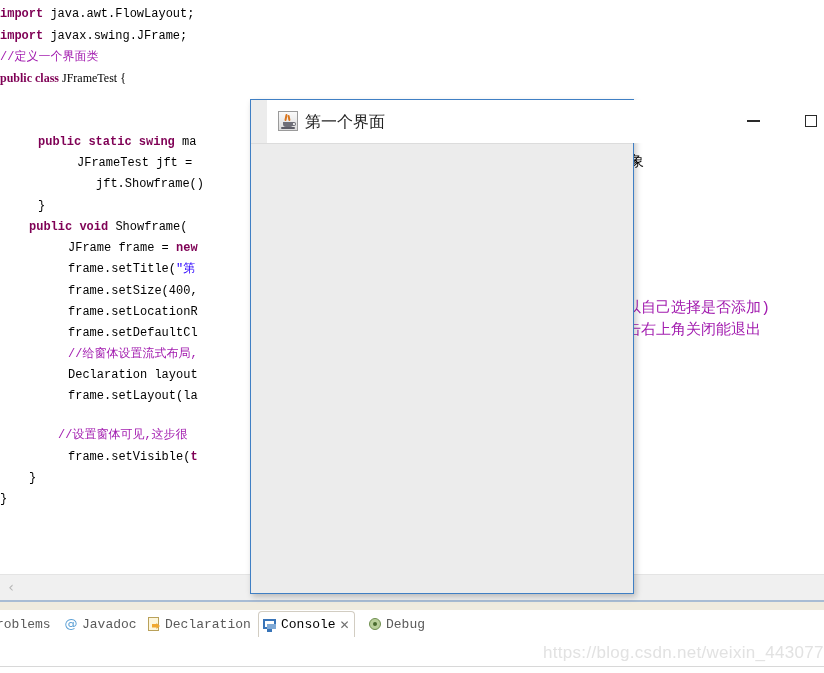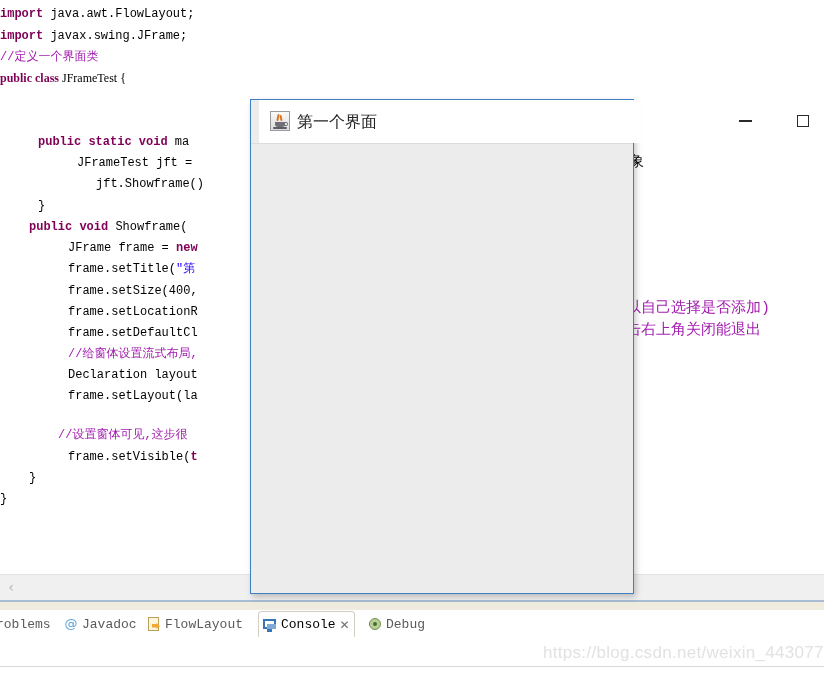--- a/index.html
+++ b/index.html
@@ -211,21 +211,21 @@
     position: absolute;
     left: 250px; top: 99px;
     width: 384px; height: 495px;
     background: #ececec;
     border: 1px solid #3f7fc4;
     box-sizing: border-box;
     box-shadow: 2px 3px 6px rgba(0,0,0,0.22);
   }
   #jframe-titlebar {
     position: absolute;
-    left: 8px; top: 0;
+    left: 16px; top: 0;
     width: 100%; height: 43px;
     background: #ffffff;
     display: flex;
     align-items: center;
     box-sizing: border-box;
   }
   #jframe-appicon {
     position: absolute;
     left: 11px; top: 11px;
     width: 20px; height: 20px;
@@ -310,21 +310,21 @@
 </head>
 <body>
 
 <div id="editor">
   <div id="code-lines">
       <div class="code-line" style="top: 3px; padding-left: 0px;"><span class="kw">import</span><span class="plain"> java.awt.FlowLayout;</span></div>
       <div class="code-line" style="top: 25px; padding-left: 0px;"><span class="kw">import</span><span class="plain"> javax.swing.JFrame;</span></div>
       <div class="code-line" style="top: 46px; padding-left: 0px;"><span class="cmt">//定义一个界面类</span></div>
       <div class="code-line" style="top: 67px; padding-left: 0px; font-family: Liberation Serif, serif;"><span class="kw">public class</span><span class="plain"> JFrameTest {</span></div>
       <div class="code-line" style="top: 110px; padding-left: 0px;"><span class="plain"></span></div>
-      <div class="code-line" style="top: 131px; padding-left: 38px;"><span class="kw">public static void</span><span class="plain"> ma</span></div>
+      <div class="code-line" style="top: 131px; padding-left: 38px;"><span class="kw">public static swing</span><span class="plain"> ma</span></div>
       <div class="code-line" style="top: 152px; padding-left: 77px;"><span class="plain">JFrameTest jft = </span></div>
       <div class="code-line" style="top: 173px; padding-left: 96px;"><span class="plain">jft.Showframe()</span></div>
       <div class="code-line" style="top: 195px; padding-left: 38px;"><span class="plain">}</span></div>
       <div class="code-line" style="top: 216px; padding-left: 29px;"><span class="kw">public void</span><span class="plain"> Showframe(</span></div>
       <div class="code-line" style="top: 237px; padding-left: 68px;"><span class="plain">JFrame frame = </span><span class="kw">new</span></div>
       <div class="code-line" style="top: 258px; padding-left: 68px;"><span class="plain">frame.setTitle(</span><span class="str">"第</span></div>
       <div class="code-line" style="top: 280px; padding-left: 68px;"><span class="plain">frame.setSize(400,</span></div>
       <div class="code-line" style="top: 301px; padding-left: 68px;"><span class="plain">frame.setLocationR</span></div>
       <div class="code-line" style="top: 322px; padding-left: 68px;"><span class="plain">frame.setDefaultCl</span></div>
       <div class="code-line" style="top: 343px; padding-left: 68px;"><span class="cmt">//给窗体设置流式布局,</span></div>
@@ -357,21 +357,21 @@
       </div>
       <div class="tab" style="left: 60px;">
         <span class="ticon icon-at">@</span>
         <span class="label">Javadoc</span>
       </div>
       <div class="tab" style="left: 143px;">
         <span class="ticon">
           <span class="icon-decl-page"></span>
           <span class="icon-decl-arrow"></span>
         </span>
-        <span class="label">FlowLayout</span>
+        <span class="label">Declaration</span>
       </div>
       <div class="tab active" style="left: 258px;">
         <span class="ticon">
           <span class="icon-monitor-body">
             <span class="icon-monitor-screen"></span>
           </span>
           <span class="icon-monitor-stand"></span>
         </span>
         <span class="label">Console</span>
         <span class="closex">✕</span>

